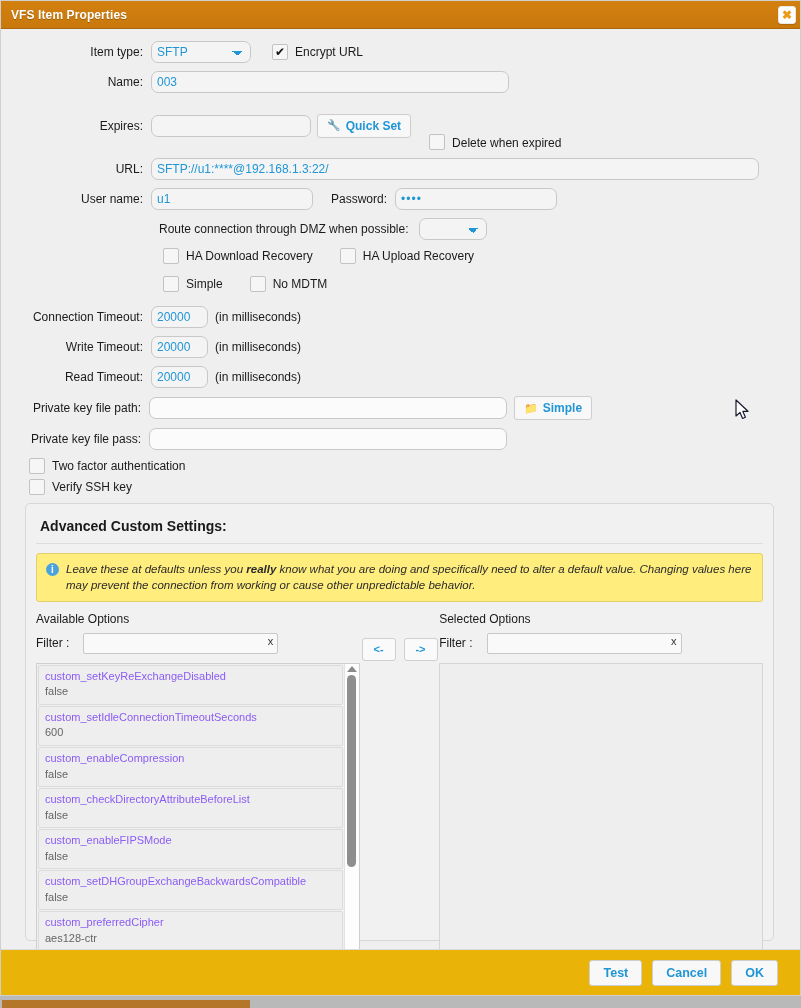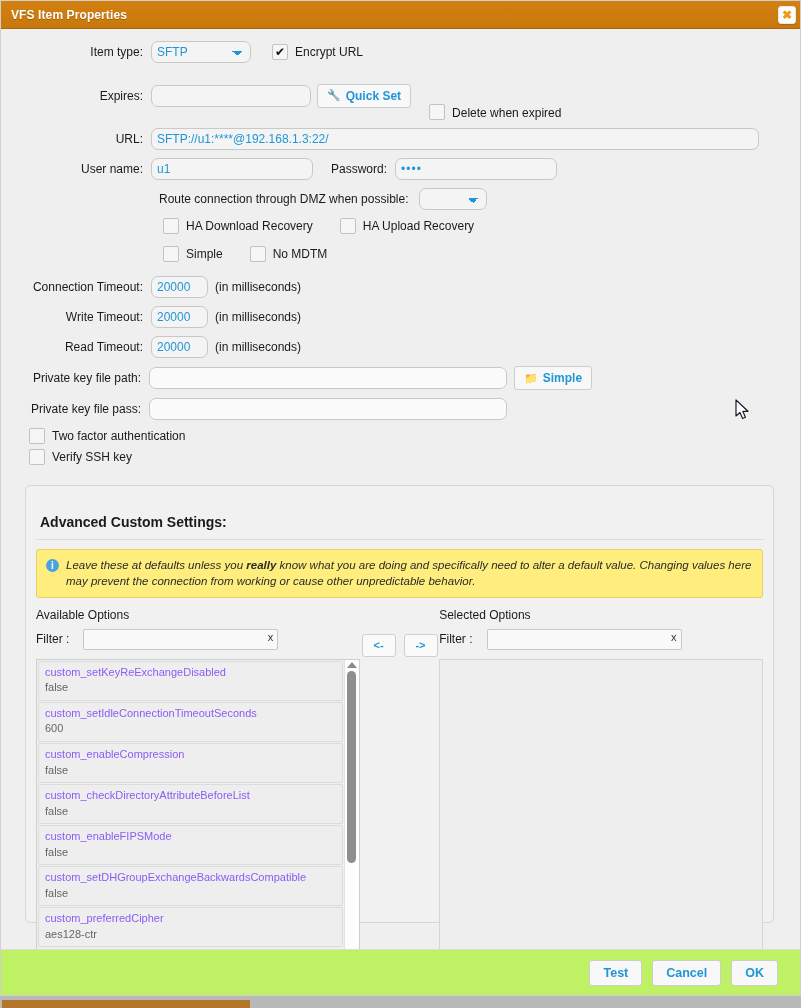--- a/index.html
+++ b/index.html
@@ -108,22 +108,22 @@
     height: 24px; padding: 0 9px;
     display: inline-flex; align-items: center; gap: 5px;
     cursor: pointer;
   }
   .ico-wrench, .ico-folder { font-size: 11px; color: #ef9b15; }
   
   .adv-panel {
     border: 1px solid #d7d7d7;
     border-radius: 5px;
     background: #f1f1f1;
-    margin: 20px 8px 0 14px;
-    padding: 28px 10px 10px 10px;
+    margin: 8px 8px 0 14px;
+    padding: 14px 10px 10px 10px;
     height: 438px;
   }
   .adv-title {
     font-size: 14px; font-weight: bold; color: #1a1a1a;
     padding: 0 0 9px 4px;
     border-bottom: 1px solid #dddddd;
     margin-bottom: 9px;
   }
   .warn {
     background: #ffee7e;
@@ -202,21 +202,21 @@
     border-bottom: 6px solid #8a8a8a;
   }
   .thumb {
     width: 9px; background: #8e8e8e; border-radius: 5px;
     margin: 3px 0;
   }
   .spacer { flex: 1 1 auto; }
   
   .footer {
     flex: 0 0 46px; height: 46px;
-    background: #bef264;
+    background: #eab308;
     border-top: 1px solid #dcdcdc;
     display: flex; align-items: center; justify-content: flex-end;
     gap: 10px; padding: 0 22px 0 0;
   }
   .footer .btn { height: 26px; padding: 0 13px; font-size: 12.5px; }
   
   .cursor { position: absolute; pointer-events: none; }
   
   .underlay {
     position: absolute; left: 0; top: 996px;
@@ -247,20 +247,24 @@
       <div class="lbl">Item type:</div>
       <select class="sel" style="width:100px;">
         <option>SFTP</option>
       </select>
       <div style="display:flex;align-items:center;margin-left:21px;">
         <span class="cbx">✔</span>
         <span class="cbx-label">Encrypt URL</span>
       </div>
     </div>
 
+    <div class="row">
+      <div class="lbl">Name:</div>
+      <input class="txt" style="width: 358px;" value="003">
+    </div>
 
     <div class="row">
       <div class="lbl">Expires:</div>
       <input class="txt" style="width: 160px;" value="">
       <button class="btn" style="margin-left:6px;">
         <span class="ico-wrench">🔧</span>
         <span>Quick Set</span>
       </button>
       <div style="display:flex;align-items:flex-end;margin-left:18px;margin-top:33px;">
         <span class="cbx"></span>

